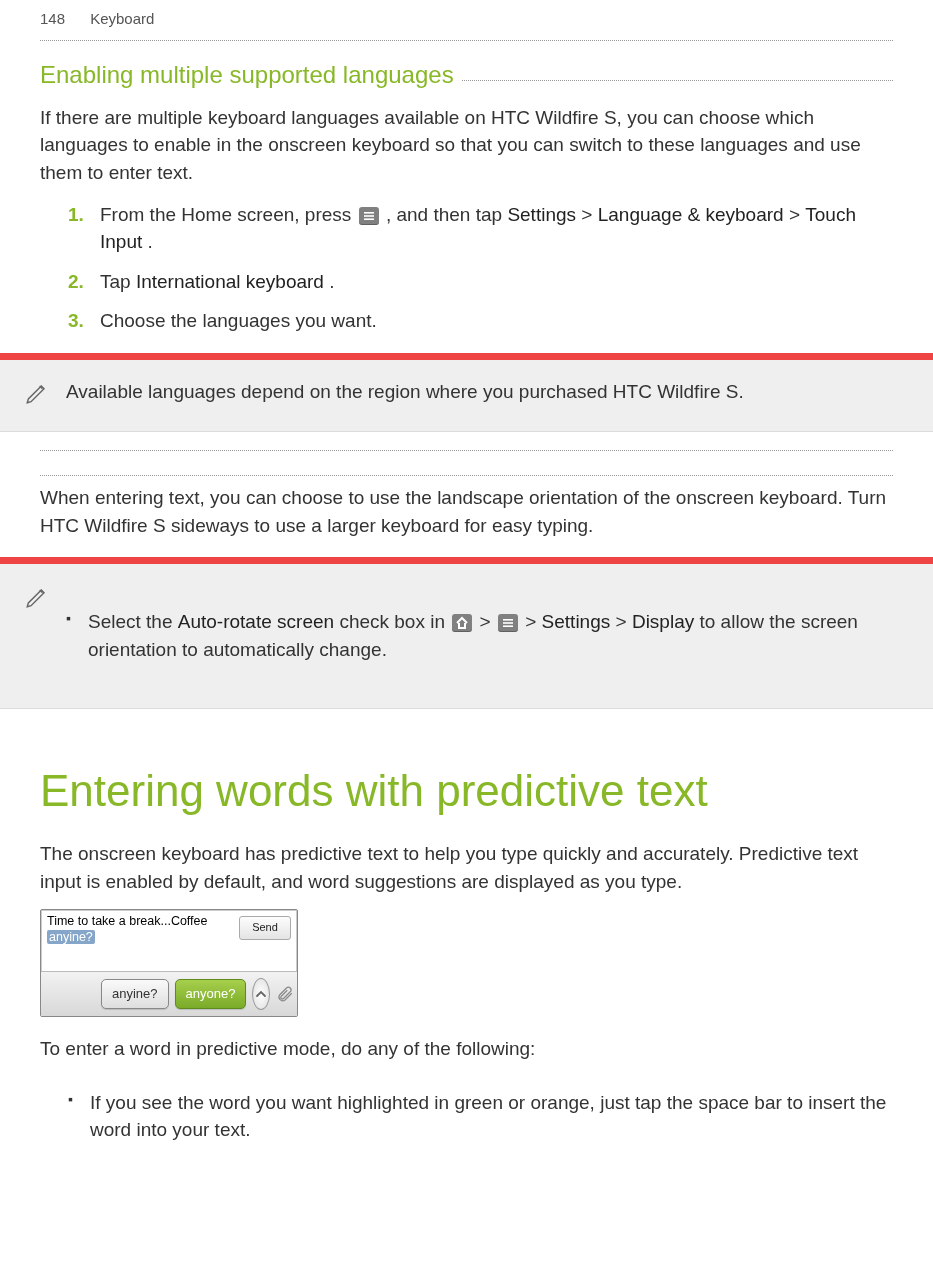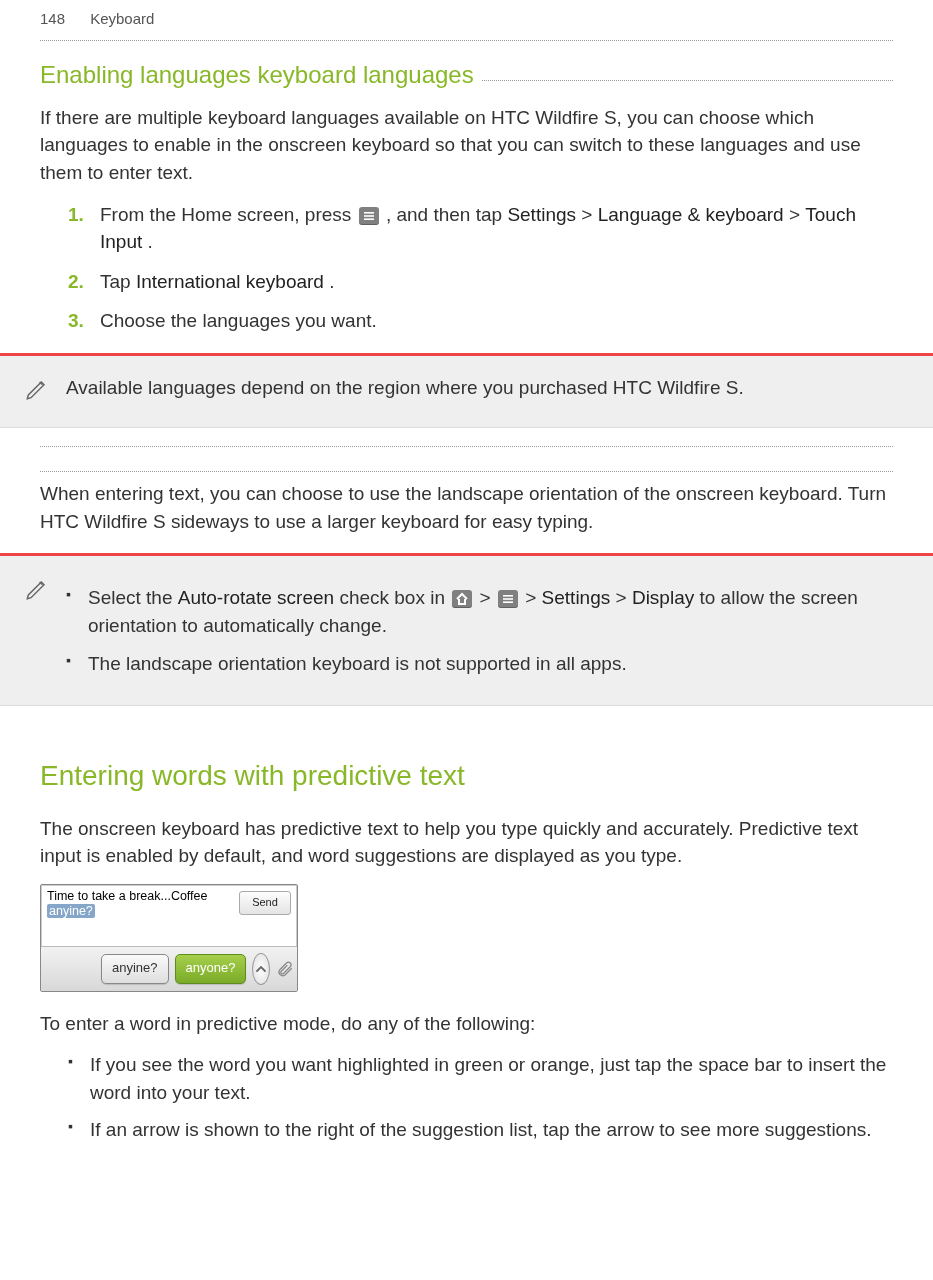--- a/index.html
+++ b/index.html
@@ -42,21 +42,21 @@
   .heading-row h2.section-title { margin: 0; flex: 0 0 auto; white-space: nowrap; }
   .heading-row .trail {
     flex: 1 1 auto;
     border-top: 1.5px dotted #999;
     height: 0;
     position: relative;
     top: 6px;
   }
   h1.main-title {
     color: #88B827;
-    font-size: 28px;
+    font-size: 44px;
     font-weight: 400;
     margin: 50px 0 18px 0;
   }
   p.body {
     margin: 14px 0;
     color: #333;
   }
   ol.steps {
     list-style: none;
     padding: 0;
@@ -74,21 +74,21 @@
   }
   ol.steps .step-text { flex: 1; }
   ul.bullets {
     list-style: none;
     padding: 0;
     margin: 10px 0 10px 28px;
   }
   ul.bullets > li {
     position: relative;
     padding-left: 22px;
-    margin: 10px 0;
+    margin: 26px 0;
   }
   ul.bullets > li::before {
     content: "▪";
     position: absolute;
     left: 0;
     top: 0;
     font-size: 14px;
     color: #333;
   }
   .strong { font-weight: 500; color: #222; }
@@ -103,21 +103,21 @@
     color: #fff;
     font-size: 12px;
     vertical-align: -2px;
     margin: 0 2px;
     box-shadow: inset 0 -1px 0 rgba(0,0,0,.25);
   }
   .icon-menu svg, .icon-home svg { width: 14px; height: 14px; fill: #fff; }
   .icon-home svg { stroke:#fff; stroke-width:2; fill:none; }
   .note-box {
     background: #efefef;
-    border-top: 3px solid #ef4444;
+    border-top: 7px solid #ef4444;
     border-bottom: 1px solid #dcdcdc;
     margin: 18px -40px;
     padding: 18px 60px 18px 56px;
     display: flex;
     gap: 14px;
     align-items: flex-start;
   }
   .note-icon {
     flex: 0 0 28px;
     margin-left: -32px;
@@ -197,21 +197,21 @@
 
 <div class="page-header">
   <span class="pnum">148</span>
   <span>Keyboard</span>
 </div>
 
 <div class="content">
 
   <hr class="dotted">
   <div class="heading-row">
-    <h2 class="section-title">Enabling languages keyboard languages</h2>
+    <h2 class="section-title">Enabling multiple supported languages</h2>
     <span class="trail"></span>
   </div>
 
   <p class="body">If there are multiple keyboard languages available on HTC Wildfire S, you can choose which languages to enable in the onscreen keyboard so that you can switch to these languages and use them to enter text.</p>
 
   <ol class="steps">
     <li>
       <span class="num">1.</span>
       <span class="step-text">
         <span>From the Home screen, press </span>
@@ -287,21 +287,20 @@
                 <rect x="2" y="6.2" width="10" height="1.6"></rect>
                 <rect x="2" y="9.4" width="10" height="1.6"></rect>
               </svg>
           </span>
           <span> &gt; </span>
           <span class="strong">Settings</span>
           <span> &gt; </span>
           <span class="strong">Display</span>
           <span> to allow the screen orientation to automatically change.</span>
         </li>
-        <li>The landscape orientation keyboard is not supported in all apps.</li>
       </ul>
     </div>
   </div>
 
   <h1 class="main-title">Entering words with predictive text</h1>
 
   <p class="body">The onscreen keyboard has predictive text to help you type quickly and accurately. Predictive text input is enabled by default, and word suggestions are displayed as you type.</p>
 
   <div class="screenshot">
     <div class="ss-text">
@@ -323,16 +322,15 @@
             <path d="M21 11l-9 9a5 5 0 01-7-7l9-9a3.5 3.5 0 015 5l-9 9a2 2 0 01-3-3l8-8" fill="none" stroke="#888" stroke-width="1.6"></path>
           </svg>
       </div>
     </div>
   </div>
 
   <p class="body">To enter a word in predictive mode, do any of the following:</p>
 
   <ul class="bullets">
     <li>If you see the word you want highlighted in green or orange, just tap the space bar to insert the word into your text.</li>
-    <li>If an arrow is shown to the right of the suggestion list, tap the arrow to see more suggestions.</li>
   </ul>
 
 </div>
 
 </body></html>

